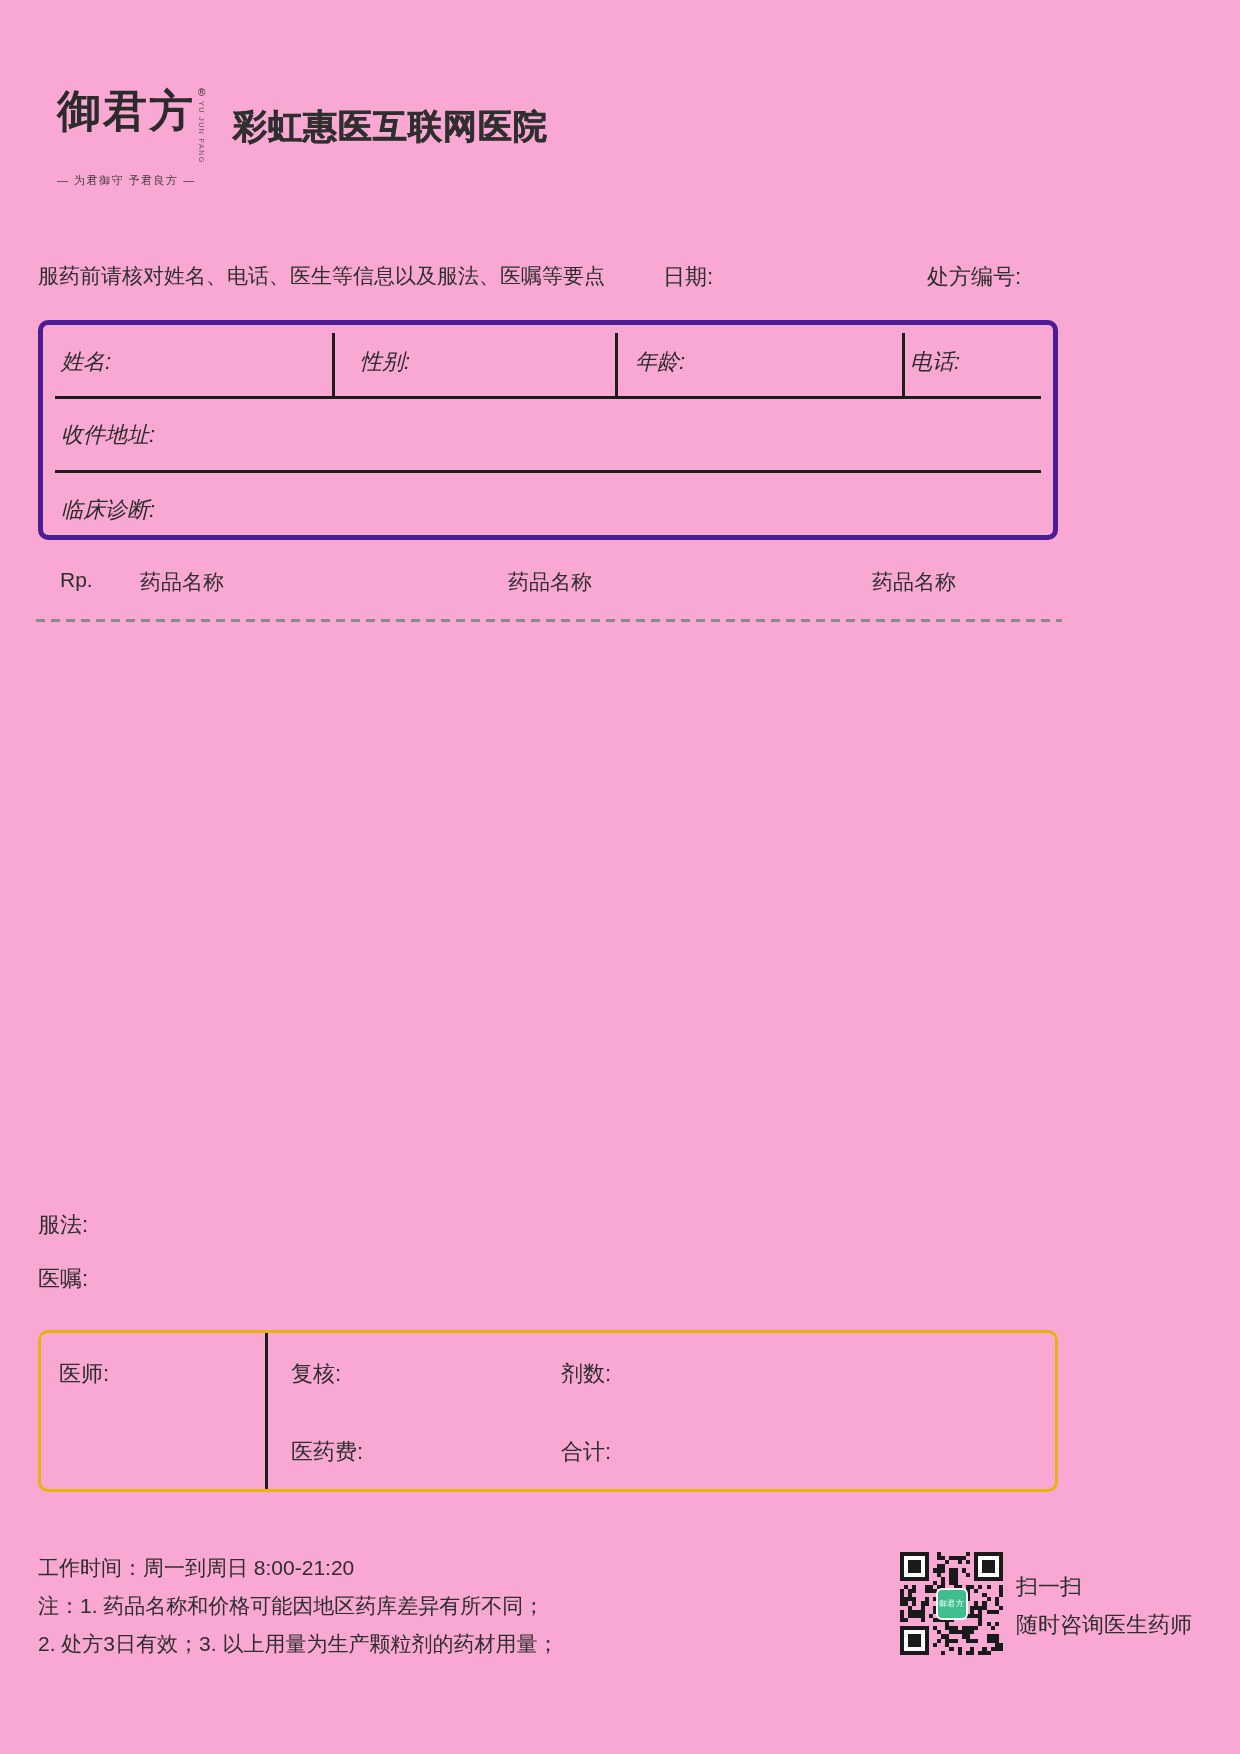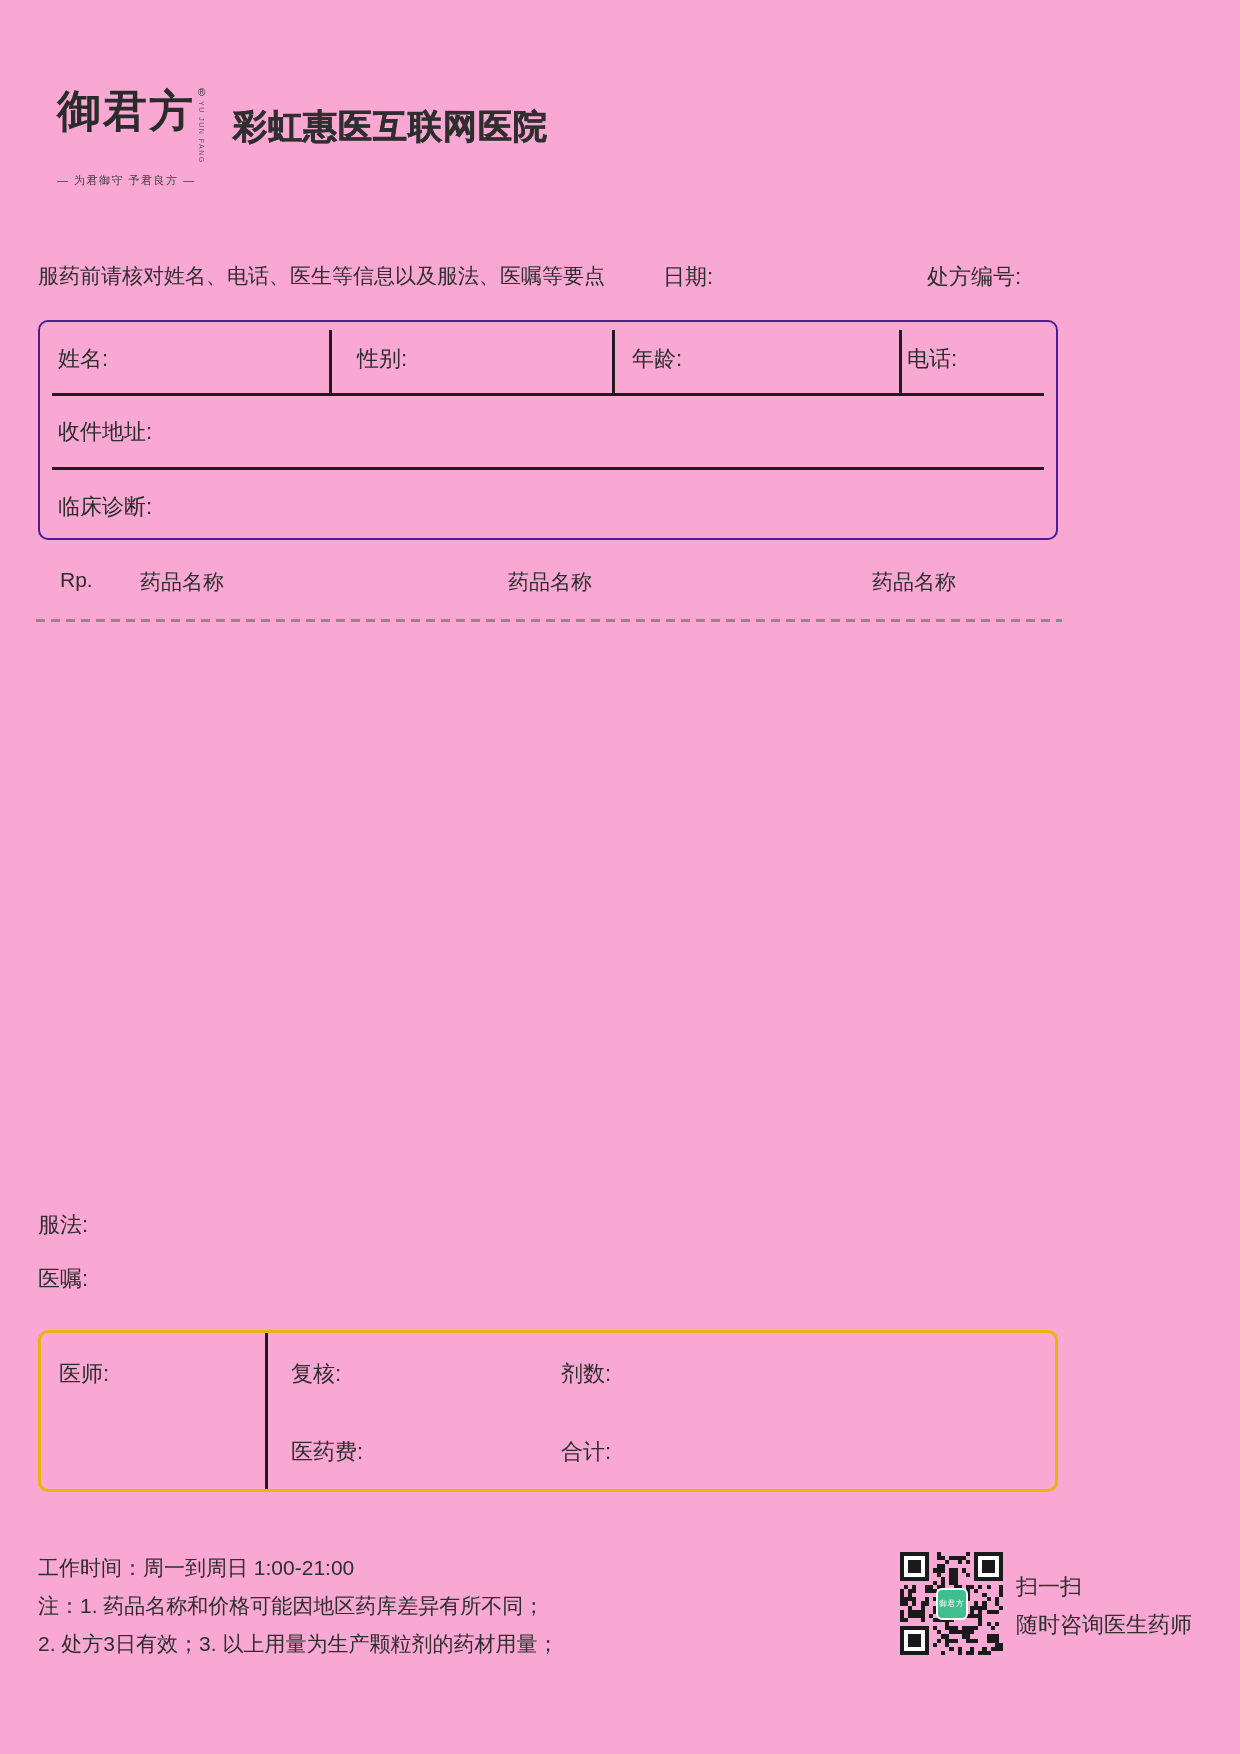--- a/index.html
+++ b/index.html
@@ -24,21 +24,21 @@
     font-size:34px; font-weight:900; letter-spacing:1px; color:#2f2f2f;
     -webkit-text-stroke:0.6px #2f2f2f;
   }
   
   .notice      { position:absolute; left:38px;  top:262px; font-size:21px; }
   .date-label  { position:absolute; left:663px; top:262px; font-size:22px; }
   .rx-label    { position:absolute; left:927px; top:262px; font-size:22px; }
   
   .patient-box {
     position:absolute; left:38px; top:320px; width:1020px; height:220px;
-    border:2px solid #4c1d95; border-radius:10px;
+    border:5px solid #4c1d95; border-radius:10px;font-style:italic;
   }
   .p-label { position:absolute; font-size:22px; line-height:26px; color:#2b2b2b; white-space:nowrap; }
   .p-name    { left:18px;  top:24px; }
   .p-gender  { left:309px; top:24px;margin-left:8px; }
   .p-age     { left:592px; top:24px; }
   .p-phone   { left:867px; top:24px; }
   .p-address   { left:18px; top:97px; }
   .p-diagnosis { left:18px; top:172px; }
   .p-vdiv { position:absolute; top:8px; width:2.5px; height:63px; background:#1c1c1c; }
   .p-vdiv.v1 { left:289px; } .p-vdiv.v2 { left:572px; } .p-vdiv.v3 { left:859px; }
@@ -128,21 +128,21 @@
 
   <div class="sign-box">
     <span class="s-label s-doctor">医师:</span>
     <span class="s-vdiv"></span>
     <span class="s-label s-review">复核:</span>
     <span class="s-label s-doses">剂数:</span>
     <span class="s-label s-fee">医药费:</span>
     <span class="s-label s-total">合计:</span>
   </div>
 
-  <div class="f-hours">工作时间：周一到周日  1:00-21:00</div>
+  <div class="f-hours">工作时间：周一到周日  8:00-21:20</div>
   <div class="f-note1">注：1. 药品名称和价格可能因地区药库差异有所不同；</div>
   <div class="f-note2">2. 处方3日有效；3. 以上用量为生产颗粒剂的药材用量；</div>
 
   <div class="qr-wrap">
     <svg id="qr-svg" viewBox="0 0 25 25" xmlns="http://www.w3.org/2000/svg">
         <rect x="9" y="0" width="1" height="1" fill="#1a1a1a"></rect>
         <rect x="16" y="0" width="1" height="1" fill="#1a1a1a"></rect>
         <rect x="9" y="1" width="1" height="1" fill="#1a1a1a"></rect>
         <rect x="10" y="1" width="1" height="1" fill="#1a1a1a"></rect>
         <rect x="12" y="1" width="1" height="1" fill="#1a1a1a"></rect>

